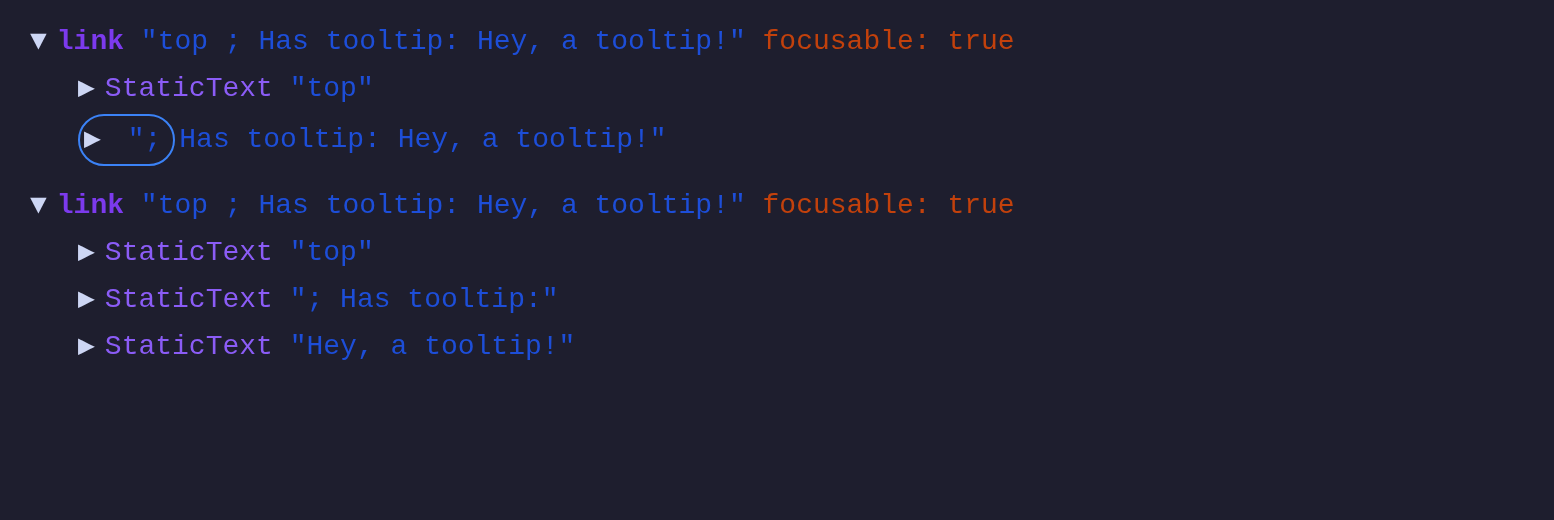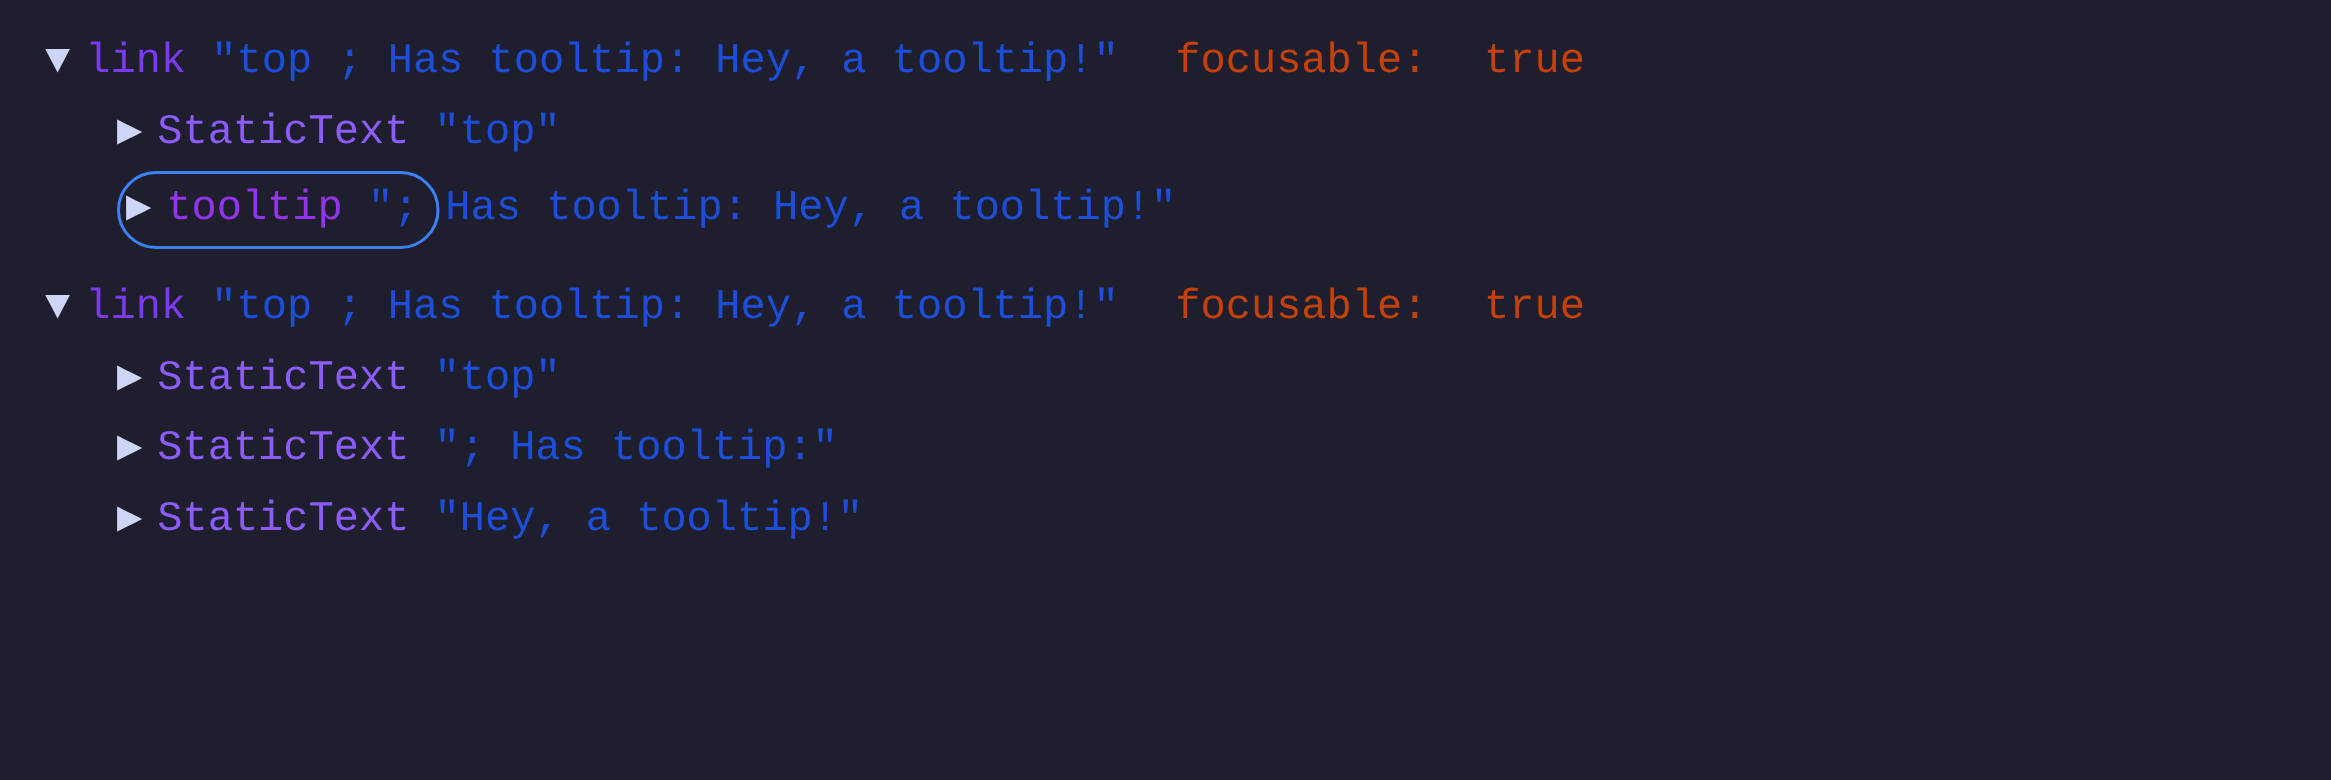--- a/index.html
+++ b/index.html
@@ -40,38 +40,37 @@
     }
 
     .arrow-right {
       color: #cdd6f4;
       margin-right: 10px;
       font-size: 28px;
     }
 
     .keyword-link {
       color: #7c3aed;
-      font-weight: normal;
+      font-weight: bold;
     }
 
     .keyword-static {
       color: #8b5cf6;
     }
 
     .keyword-tooltip {
       color: #9333ea;
     }
 
     .string-value {
       color: #1d4ed8;
     }
 
     .attr-name {
       color: #c2410c;
-      margin-left: 21px;
     }
 
     .circled {
       border: 2.5px solid #3b82f6;
       border-radius: 50px;
       padding: 2px 12px 2px 4px;
       display: inline-flex;
       align-items: center;
       margin-right: 4px;
     }
@@ -94,21 +93,20 @@
 
   <div class="tree-row indent-1">
     <span class="arrow-right">▶</span>
     <span class="keyword-static">StaticText</span>
     <span>&nbsp;<span class="string-value">"top"</span></span>
   </div>
 
   <div class="tree-row indent-1">
     <span class="circled">
       <span class="arrow-right">▶</span>
-      <span class="keyword-tooltip">tooltip</span>
       <span class="string-value">&nbsp;<span>";</span></span>
     </span>
     <span class="string-value">Has tooltip: Hey, a tooltip!"</span>
   </div>
 
   <div class="spacer"></div>
 
   <div class="tree-row">
     <span class="arrow-down">▼</span>
     <span class="keyword-link">link</span>

